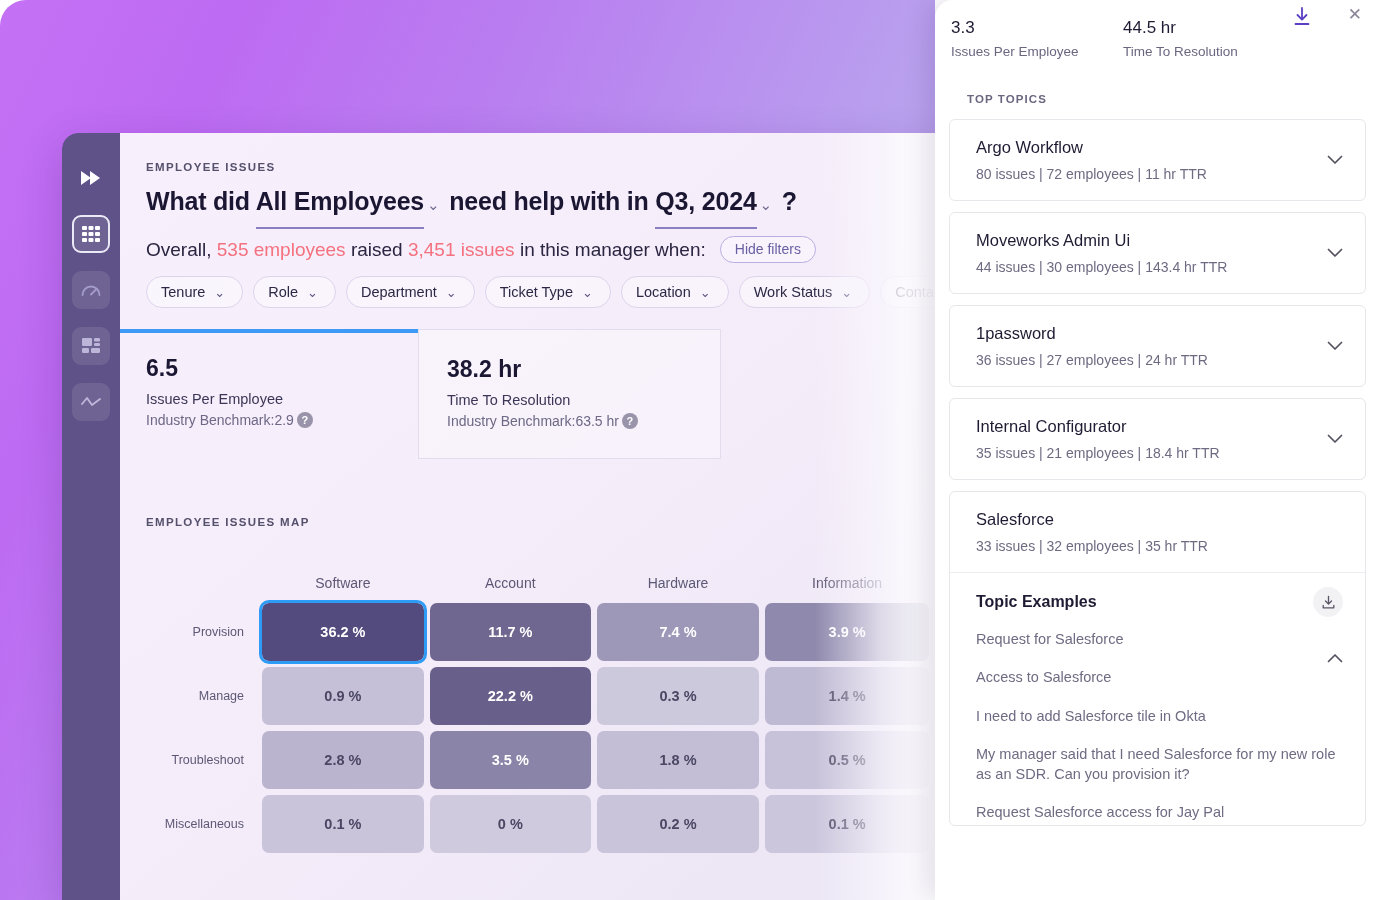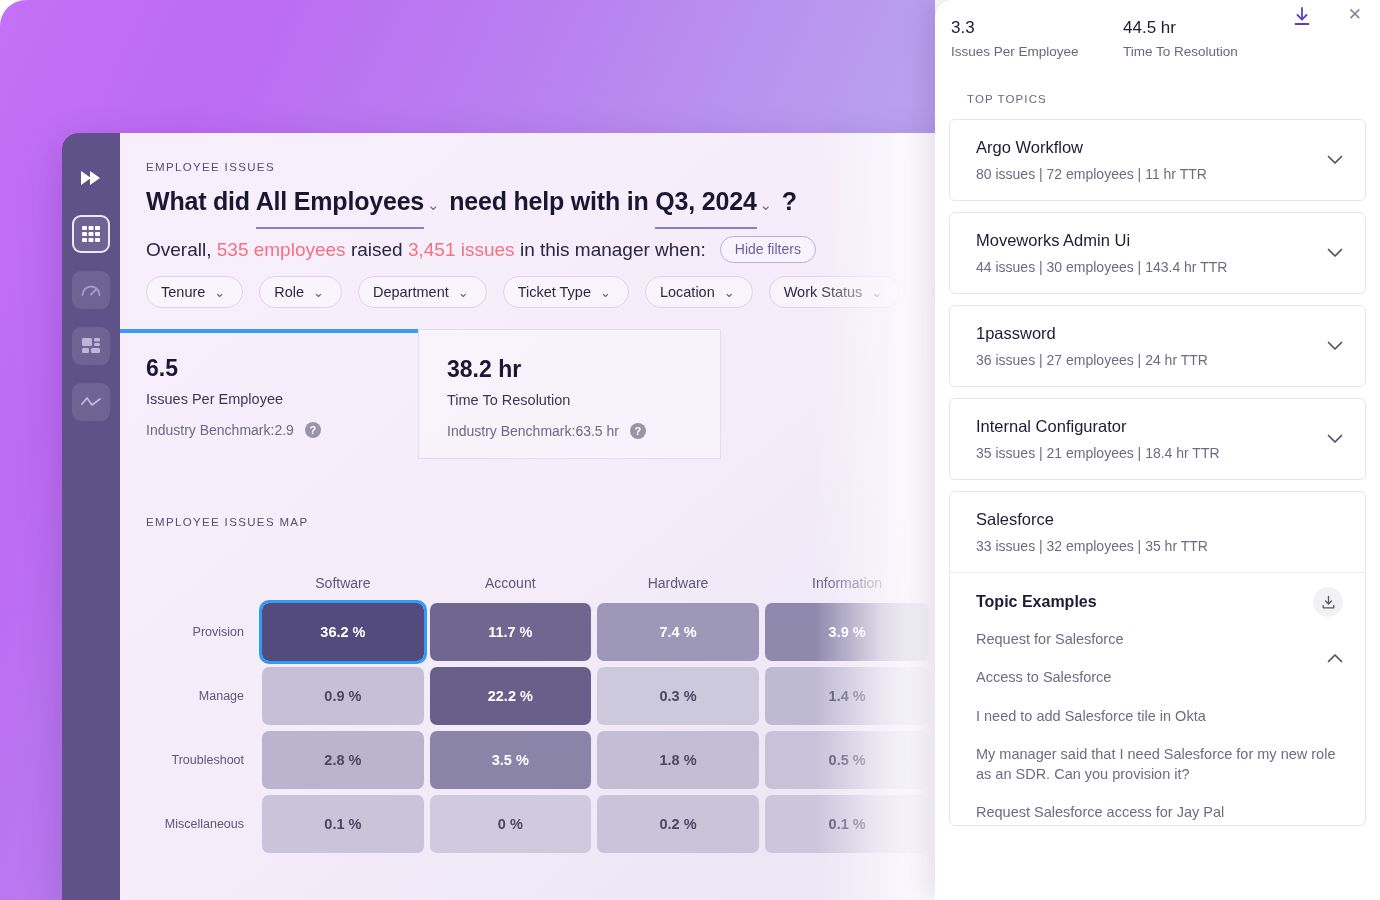--- a/index.html
+++ b/index.html
@@ -46,21 +46,21 @@
   .rail-btn.active{ background: rgba(255,255,255,.10); border: 2px solid #ece9f7; }
   .rail-btn svg { display: block; }
 
   
   #main {
     flex: 1 1 auto; position: relative; overflow: hidden;
     background: linear-gradient(140deg, #f7effc 0%, #f6eefb 30%, #f4ecf9 55%, #efe8f6 78%, #eae5f4 100%);
   }
 
   .eyebrow {
-    font-size: 11.5px; letter-spacing: 1.35px; font-weight: 400;
+    font-size: 11.5px; letter-spacing: 1.35px; font-weight: 700;
     color: #55506b; text-transform: uppercase;
   }
   #eyebrow-top { position: absolute; left: 26px; top: 28px; }
 
   #question {
     position: absolute; left: 26px; top: 54px;
     font-size: 25px; font-weight: 700; color: #1b1733;
     white-space: nowrap; letter-spacing: -0.2px;
   }
   .dd {
@@ -77,21 +77,21 @@
   #hide-filters {
     margin-left: 14px;
     border: 1px solid #b9aee0; border-radius: 16px;
     padding: 4px 14px 5px; font-size: 14px; color: #6a5fa3;
     background: rgba(255,255,255,.35); cursor: pointer; white-space: nowrap;
   }
 
   
   #chips {
     position: absolute; left: 26px; top: 143px;
-    display: flex; gap: 16px; white-space: nowrap;
+    display: flex; gap: 10px; white-space: nowrap;
   }
   .chip {
     border: 1px solid #ddd4ec; border-radius: 18px;
     background: rgba(255,255,255,.42);
     padding: 7px 14px; font-size: 14.5px; color: #2c2744;
     display: flex; align-items: center; gap: 6px; cursor: pointer;
   }
   .chip .caret { font-size: 13px; color: #5b5480; }
 
   
@@ -101,22 +101,22 @@
   #kpi-1 .topbar {
     position: absolute; left: 0; top: 0; width: 100%; height: 4px; background: #3d9bf5;
   }
   #kpi-2 {
     width: 303px; border: 1px solid #e3dced; background: rgba(255,255,255,.30);
     padding: 26px 0 0 28px; height: 130px;
   }
   .kpi-val { font-size: 23px; font-weight: 700; color: #1b1733; }
   .kpi-label { font-size: 14.5px; color: #3b3656; margin-top: 9px; }
   .kpi-bench {
-    font-size: 14px; color: #6d6885; margin-top: 15px;
-    display: flex; align-items: center; gap: 11px;
+    font-size: 14px; color: #6d6885; margin-top: 5px;
+    display: flex; align-items: center; gap: 3px;
   }
   .qmark {
     width: 16px; height: 16px; border-radius: 50%; background: #9a94ab;
     color: #fff; font-size: 11px; font-weight: 700;
     display: inline-flex; align-items: center; justify-content: center; cursor: pointer;
   }
 
   
   #map-eyebrow { position: absolute; left: 26px; top: 383px; }
   #heat { position: absolute; left: 26px; top: 436px; }

